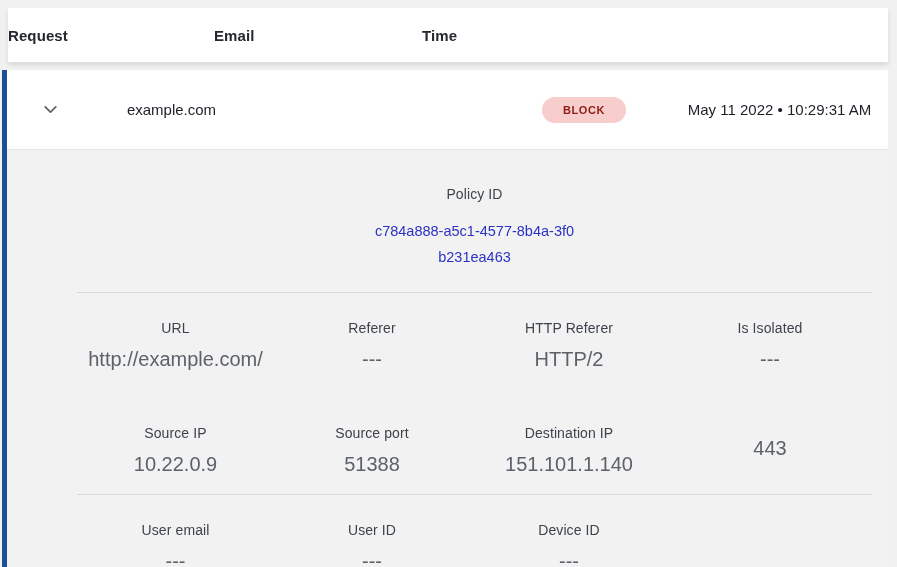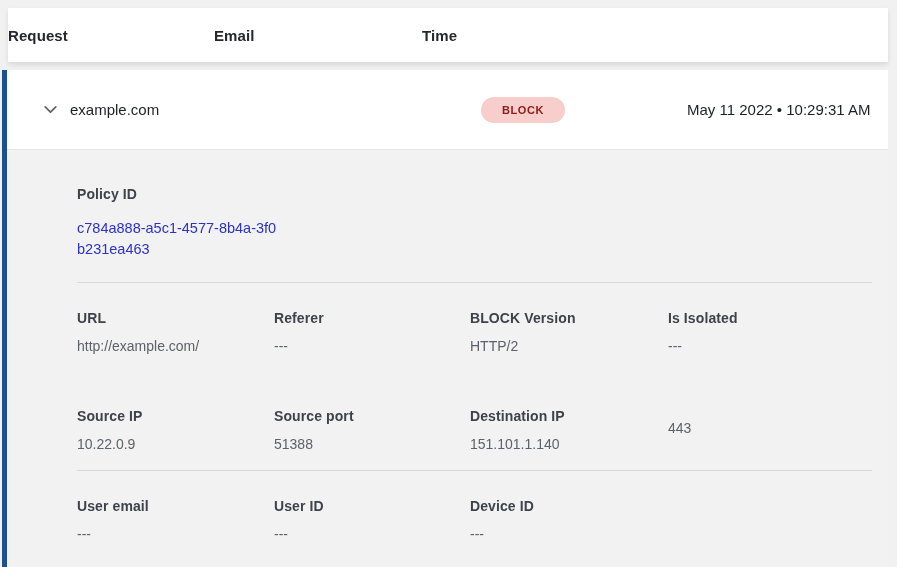--- a/index.html
+++ b/index.html
@@ -28,20 +28,21 @@
   .hcell.c2 { width: 208px; }
   .hcell.c3 { width: 206px; }
   .hcell.c4 { flex: 1; }
 
   
   .row-group {
     position: absolute;
     left: 2px; right: 9px; top: 70px; bottom: 0;
     border-left: 5px solid #1b5192;
     background: #14532d;
+    text-align: center;
   }
 
   .summary-row {
     background: #ffffff;
     height: 80px;
     display: flex;
     align-items: center;
     padding-left: 35px;
     border-bottom: 1px solid #e5e5e6;
     cursor: pointer;
@@ -61,47 +62,47 @@
     font-weight: 700;
     letter-spacing: 0.6px;
     padding: 7px 21px;
     border-radius: 999px;
   }
 
   
   .details { background: #f2f2f3; }
   .policy-section { padding: 36px 16px 22px 70px; }
   .field-label {
-    font-size: 14px; font-weight: 700; color: #3d434b; letter-spacing: 0.1px;
+    font-size: 14px; font-weight: 400; color: #3d434b; letter-spacing: 0.1px;
   }
   .policy-link {
     display: inline-block;
     margin-top: 16px;
     max-width: 200px;
     font-size: 14.5px;
-    line-height: 21px;
+    line-height: 26px;
     color: #2b32c4;
     text-decoration: none;
     word-break: break-all;
     cursor: pointer;
   }
   .divider {
     border: none;
     border-top: 1px solid #d8d8d8;
     margin: 0 16px 0 70px;
   }
   .field-row {
     display: grid;
     grid-template-columns: 197px 196px 198px 1fr;
     padding: 27px 16px 27px 70px;
   }
   .field-row.tight-bottom { padding-bottom: 18px; }
   .field .field-value {
     margin-top: 12px;
-    font-size: 14px;
+    font-size: 20px;
     color: #5c6269;
   }
 </style>
 </head>
 <body>
 
 <div class="page">
 
   <div class="table-header">
     <div class="hcell c1">Request</div>
@@ -137,21 +138,21 @@
       <div class="field-row">
         <div class="field">
           <div class="field-label">URL</div>
           <div class="field-value">http://example.com/</div>
         </div>
         <div class="field">
           <div class="field-label">Referer</div>
           <div class="field-value">---</div>
         </div>
         <div class="field">
-          <div class="field-label">BLOCK Version</div>
+          <div class="field-label">HTTP Referer</div>
           <div class="field-value">HTTP/2</div>
         </div>
         <div class="field">
           <div class="field-label">Is Isolated</div>
           <div class="field-value">---</div>
         </div>
       </div>
 
       <div class="field-row tight-bottom">
         <div class="field">

